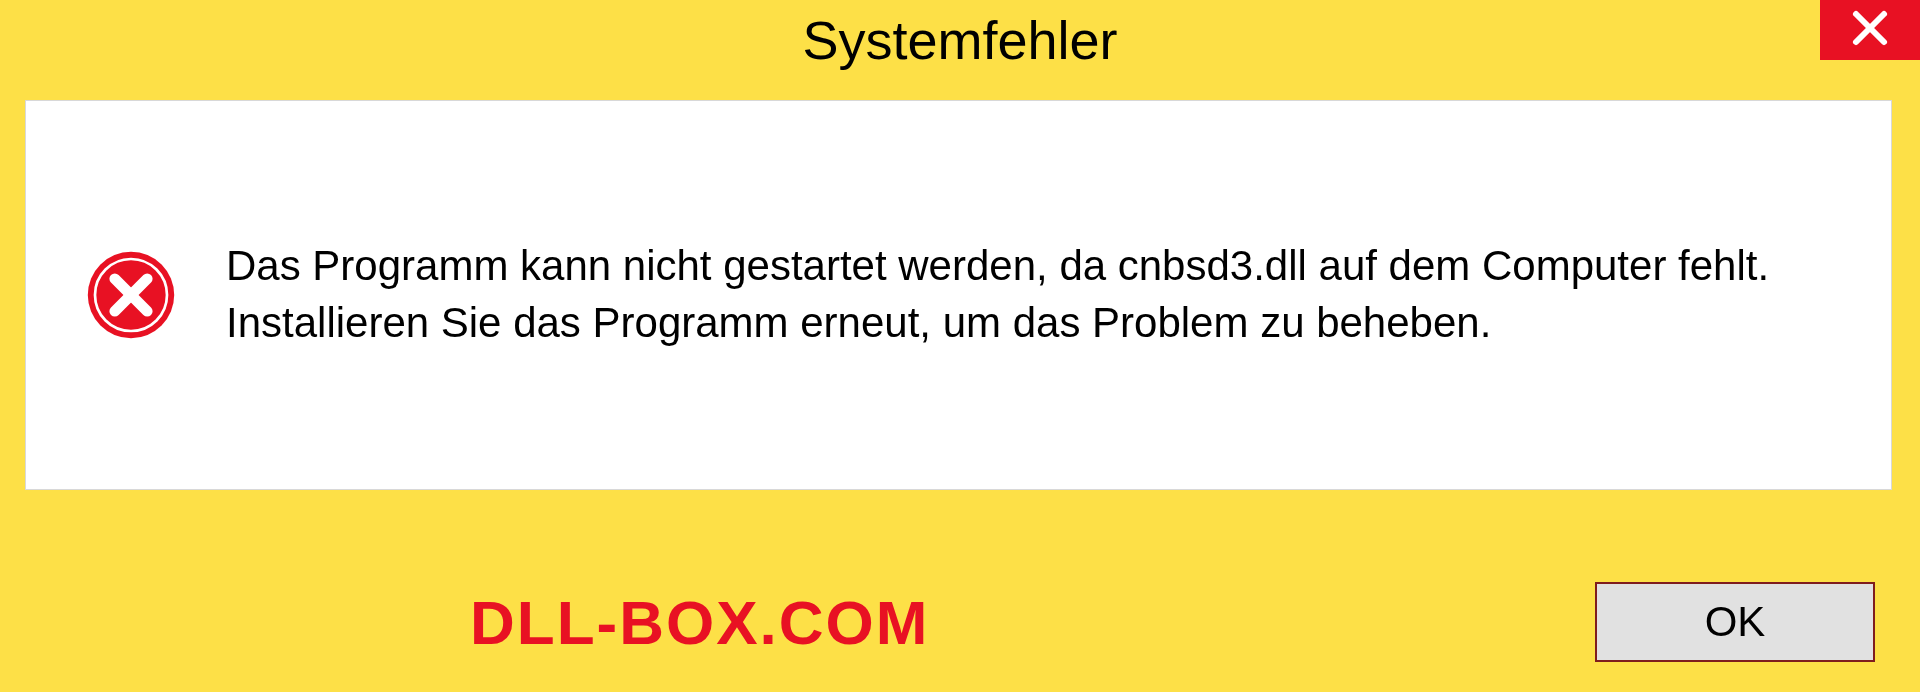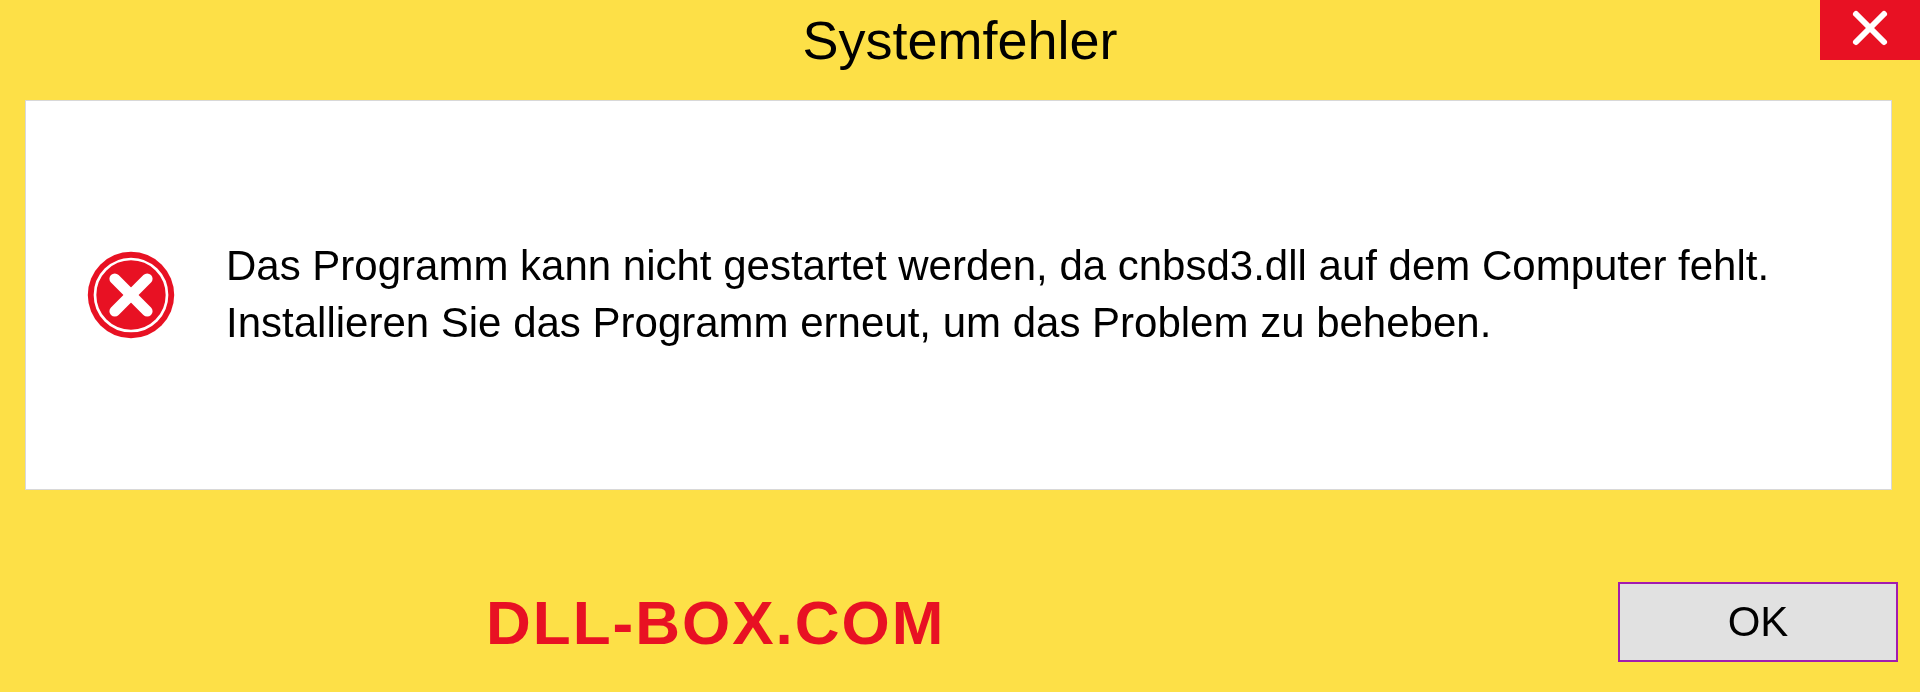--- a/index.html
+++ b/index.html
@@ -69,40 +69,40 @@
     }
     .message-text {
       font-size: 42px;
       line-height: 1.35;
       color: #000;
       font-weight: 400;
     }
     .footer {
       position: absolute;
       bottom: 30px;
-      left: 16px;
+      left: 0;
       right: 0;
       display: flex;
       align-items: center;
       justify-content: space-between;
-      padding: 0 22px 0 0;
+      padding: 0 45px 0 0;
     }
     .watermark {
       font-size: 62px;
       font-weight: 900;
       color: #e81123;
       letter-spacing: 2px;
       margin-left: 470px;
       font-family: Arial, sans-serif;
     }
     .ok-btn {
       width: 280px;
       height: 80px;
       background: #e1e1e1;
-      border: 2px solid #a21caf;
+      border: 2px solid #7f1d1d;
       font-size: 42px;
       color: #000;
       display: flex;
       align-items: center;
       justify-content: center;
       cursor: pointer;
       font-family: inherit;
     }
   </style>
 </head>

